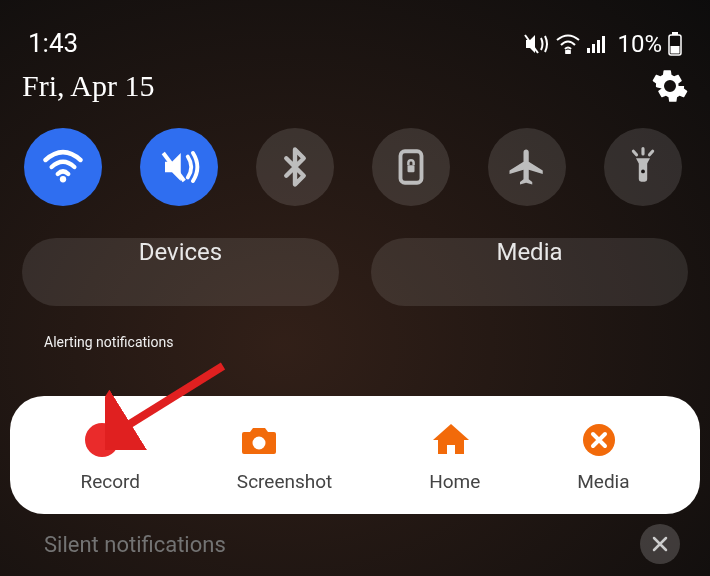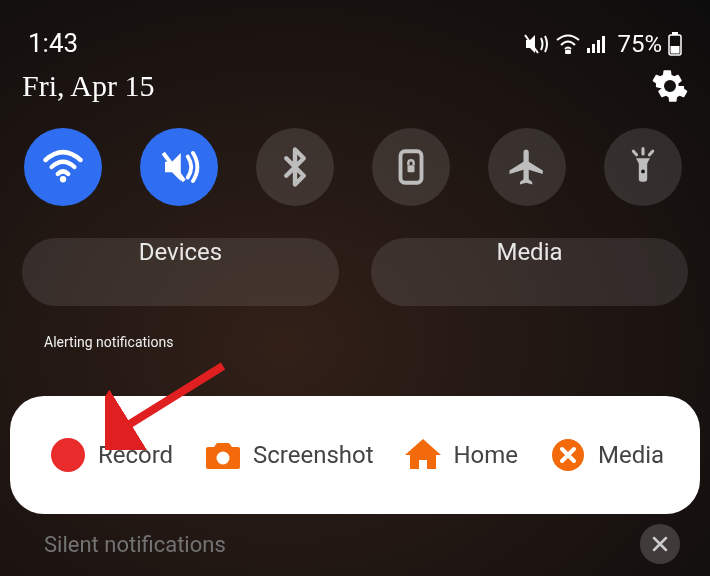--- a/index.html
+++ b/index.html
@@ -59,22 +59,22 @@
 
   .toolbar-card {
     position: absolute; left: 10px; right: 10px; top: 396px;
     background: #fff; border-radius: 34px;
     height: 118px;
     display: flex; align-items: center; justify-content: space-around;
     padding: 0 22px;
     z-index: 3;
   }
   .tb-item {
-    display: flex; flex-direction: row; align-items: center; gap: 8px;
-    color: #444; font-size: 24px;
+    display: flex; flex-direction: column; gap: 8px;
+    color: #444; font-size: 19px;
   }
   .tb-icon { width: 44px; height: 44px; display:flex; align-items:center; justify-content:center; }
 
   .arrow {
     position: absolute; z-index: 5;
     left: 105px; top: 360px;
     pointer-events: none;
   }
 
   .silent-row {
@@ -111,21 +111,21 @@
         <path d="M10 15 Q13 12 16 15"></path>
         <circle cx="13" cy="18" r="1.5" fill="#fff"></circle>
         <path d="M11 20 L11 16 M15 16 L15 20" stroke-width="1.5"></path>
       </svg>
       <svg width="22" height="18" viewBox="0 0 22 18" fill="#fff">
         <rect x="0" y="13" width="3" height="5"></rect>
         <rect x="5" y="9" width="3" height="9"></rect>
         <rect x="10" y="5" width="3" height="13"></rect>
         <rect x="15" y="1" width="3" height="17"></rect>
       </svg>
-      <span class="battery-text">75%</span>
+      <span class="battery-text">10%</span>
       <svg width="14" height="24" viewBox="0 0 14 24" fill="none">
         <rect x="1" y="3" width="12" height="20" rx="2" stroke="#fff" stroke-width="1.5"></rect>
         <rect x="4" y="0" width="6" height="3" fill="#fff"></rect>
         <rect x="2.5" y="14" width="9" height="7.5" fill="#fff"></rect>
       </svg>
     </div>
   </div>
 
   <div class="date-row">
     <div class="date-text">Fri, Apr 15</div>

